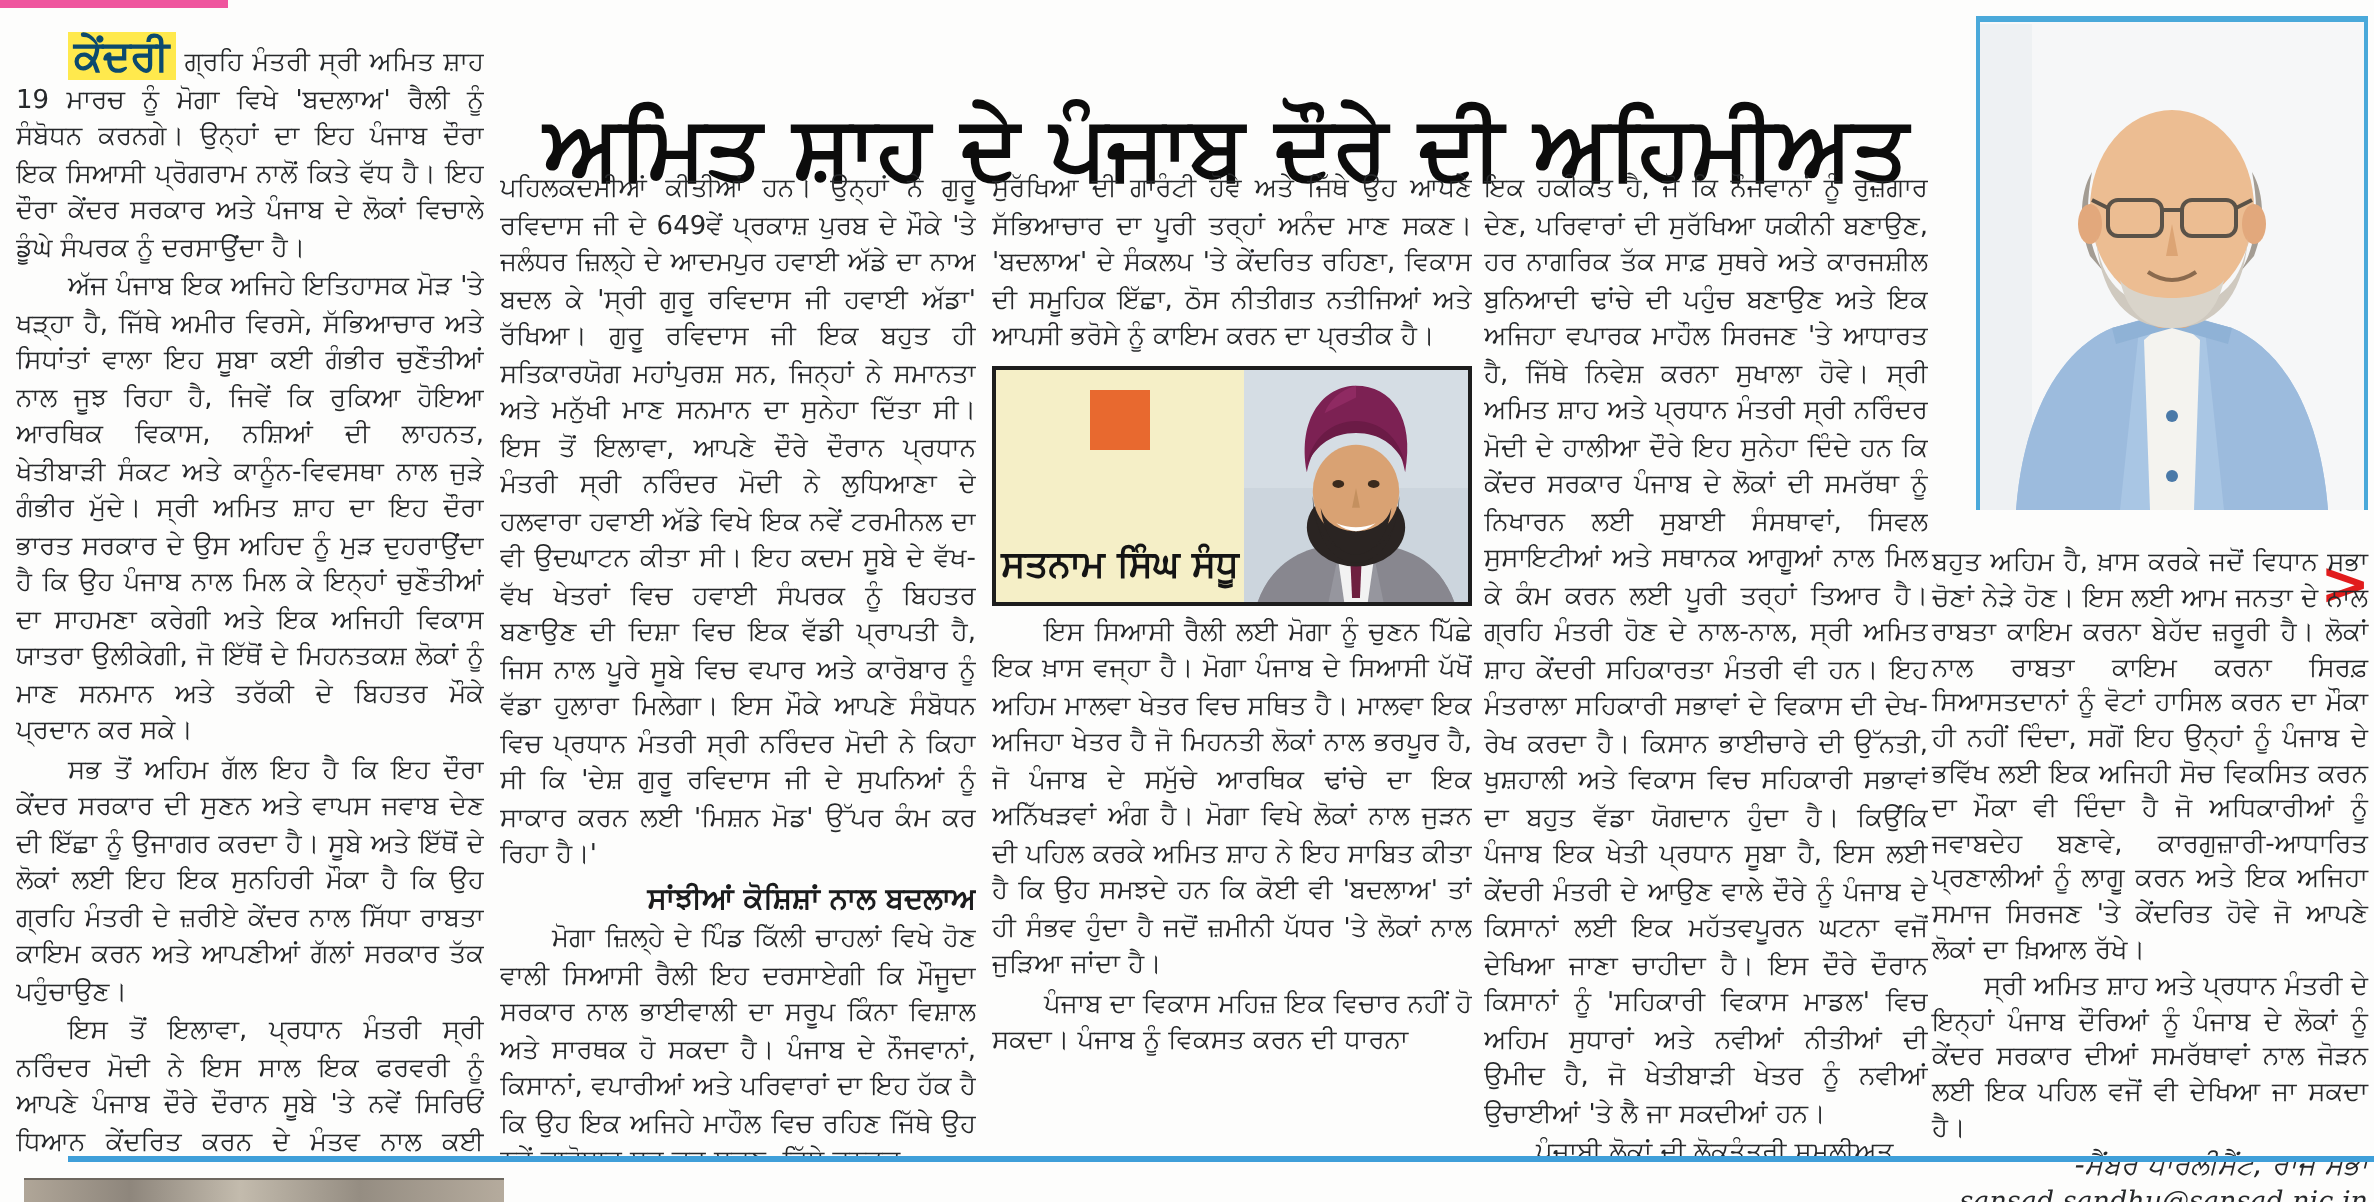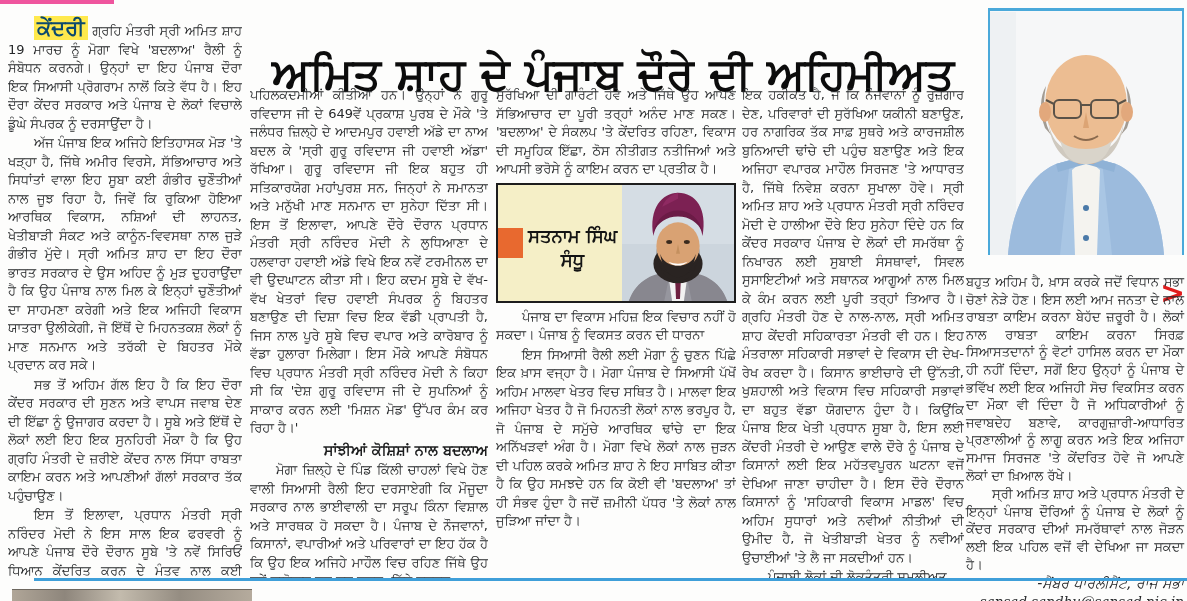--- a/index.html
+++ b/index.html
@@ -40,22 +40,23 @@
     font-weight:bold;text-align:right;text-indent:0 !important;
     font-size:14.5px;margin:3px 0 2px 0 !important;color:#1b1c1d;
   }
 
   
   .author-box{
     display:flex;height:120px;margin:4px 0 5px 0;
     border:2px solid #1d1d1d;background:#f5efc7;box-sizing:border-box;
   }
   .author-left{
-    flex:1;display:flex;flex-direction:row;align-items:center;justify-content:flex-start;
+    flex:1;display:flex;flex-direction:column;align-items:center;justify-content:flex-start;
     padding-top:10px;
+    gap:36px;
   }
   .author-square{width:30px;height:30px;background:#e8692f;margin-bottom:10px;}
   .author-name{
     font-weight:bold;font-size:18px;line-height:24px;text-align:center;color:#141414;
     text-indent:0;
   }
   .author-photo{width:112px;height:100%;flex:none;}
   .author-photo svg{display:block;width:100%;height:100%;}
 
   
@@ -179,22 +180,22 @@
           <ellipse cx="67" cy="58" rx="3" ry="2" fill="#3a2a1d"></ellipse>
 
           <path d="M58,60 L56,70 L60,70 Z" fill="#c4905f"></path>
 
           <path d="M33,52 C28,24 42,8 58,8 C76,8 88,24 83,52 C80,36 72,28 58,28 C44,28 36,38 33,52 Z" fill="#7c2153"></path>
           <path d="M58,8 C50,10 44,16 42,22 L58,14 Z" fill="#8f2a62"></path>
           <path d="M33,48 C36,34 46,26 58,26 C70,26 80,34 83,48 C78,38 70,32 58,32 C46,32 38,38 33,48 Z" fill="#6b1b46"></path>
         </svg>
       </div>
     </div>
+    <p>ਇਸ ਸਿਆਸੀ ਰੈਲੀ ਲਈ ਮੋਗਾ ਨੂੰ ਚੁਣਨ ਪਿੱਛੇ ਇਕ ਖ਼ਾਸ ਵਜ੍ਹਾ ਹੈ। ਮੋਗਾ ਪੰਜਾਬ ਦੇ ਸਿਆਸੀ ਪੱਖੋਂ ਅਹਿਮ ਮਾਲਵਾ ਖੇਤਰ ਵਿਚ ਸਥਿਤ ਹੈ। ਮਾਲਵਾ ਇਕ ਅਜਿਹਾ ਖੇਤਰ ਹੈ ਜੋ ਮਿਹਨਤੀ ਲੋਕਾਂ ਨਾਲ ਭਰਪੂਰ ਹੈ, ਜੋ ਪੰਜਾਬ ਦੇ ਸਮੁੱਚੇ ਆਰਥਿਕ ਢਾਂਚੇ ਦਾ ਇਕ ਅਨਿੱਖੜਵਾਂ ਅੰਗ ਹੈ। ਮੋਗਾ ਵਿਖੇ ਲੋਕਾਂ ਨਾਲ ਜੁੜਨ ਦੀ ਪਹਿਲ ਕਰਕੇ ਅਮਿਤ ਸ਼ਾਹ ਨੇ ਇਹ ਸਾਬਿਤ ਕੀਤਾ ਹੈ ਕਿ ਉਹ ਸਮਝਦੇ ਹਨ ਕਿ ਕੋਈ ਵੀ 'ਬਦਲਾਅ' ਤਾਂ ਹੀ ਸੰਭਵ ਹੁੰਦਾ ਹੈ ਜਦੋਂ ਜ਼ਮੀਨੀ ਪੱਧਰ 'ਤੇ ਲੋਕਾਂ ਨਾਲ ਜੁੜਿਆ ਜਾਂਦਾ ਹੈ।</p>
     <p>ਪੰਜਾਬ ਦਾ ਵਿਕਾਸ ਮਹਿਜ਼ ਇਕ ਵਿਚਾਰ ਨਹੀਂ ਹੋ ਸਕਦਾ। ਪੰਜਾਬ ਨੂੰ ਵਿਕਸਤ ਕਰਨ ਦੀ ਧਾਰਨਾ</p>
-    <p>ਇਸ ਸਿਆਸੀ ਰੈਲੀ ਲਈ ਮੋਗਾ ਨੂੰ ਚੁਣਨ ਪਿੱਛੇ ਇਕ ਖ਼ਾਸ ਵਜ੍ਹਾ ਹੈ। ਮੋਗਾ ਪੰਜਾਬ ਦੇ ਸਿਆਸੀ ਪੱਖੋਂ ਅਹਿਮ ਮਾਲਵਾ ਖੇਤਰ ਵਿਚ ਸਥਿਤ ਹੈ। ਮਾਲਵਾ ਇਕ ਅਜਿਹਾ ਖੇਤਰ ਹੈ ਜੋ ਮਿਹਨਤੀ ਲੋਕਾਂ ਨਾਲ ਭਰਪੂਰ ਹੈ, ਜੋ ਪੰਜਾਬ ਦੇ ਸਮੁੱਚੇ ਆਰਥਿਕ ਢਾਂਚੇ ਦਾ ਇਕ ਅਨਿੱਖੜਵਾਂ ਅੰਗ ਹੈ। ਮੋਗਾ ਵਿਖੇ ਲੋਕਾਂ ਨਾਲ ਜੁੜਨ ਦੀ ਪਹਿਲ ਕਰਕੇ ਅਮਿਤ ਸ਼ਾਹ ਨੇ ਇਹ ਸਾਬਿਤ ਕੀਤਾ ਹੈ ਕਿ ਉਹ ਸਮਝਦੇ ਹਨ ਕਿ ਕੋਈ ਵੀ 'ਬਦਲਾਅ' ਤਾਂ ਹੀ ਸੰਭਵ ਹੁੰਦਾ ਹੈ ਜਦੋਂ ਜ਼ਮੀਨੀ ਪੱਧਰ 'ਤੇ ਲੋਕਾਂ ਨਾਲ ਜੁੜਿਆ ਜਾਂਦਾ ਹੈ।</p>
   </div>
 
   <div class="col" id="col4">
     <p class="cont">ਇਕ ਹਕੀਕਤ ਹੈ, ਜੋ ਕਿ ਨੌਜਵਾਨਾਂ ਨੂੰ ਰੁਜ਼ਗਾਰ ਦੇਣ, ਪਰਿਵਾਰਾਂ ਦੀ ਸੁਰੱਖਿਆ ਯਕੀਨੀ ਬਣਾਉਣ, ਹਰ ਨਾਗਰਿਕ ਤੱਕ ਸਾਫ਼ ਸੁਥਰੇ ਅਤੇ ਕਾਰਜਸ਼ੀਲ ਬੁਨਿਆਦੀ ਢਾਂਚੇ ਦੀ ਪਹੁੰਚ ਬਣਾਉਣ ਅਤੇ ਇਕ ਅਜਿਹਾ ਵਪਾਰਕ ਮਾਹੌਲ ਸਿਰਜਣ 'ਤੇ ਆਧਾਰਤ ਹੈ, ਜਿੱਥੇ ਨਿਵੇਸ਼ ਕਰਨਾ ਸੁਖਾਲਾ ਹੋਵੇ। ਸ੍ਰੀ ਅਮਿਤ ਸ਼ਾਹ ਅਤੇ ਪ੍ਰਧਾਨ ਮੰਤਰੀ ਸ੍ਰੀ ਨਰਿੰਦਰ ਮੋਦੀ ਦੇ ਹਾਲੀਆ ਦੌਰੇ ਇਹ ਸੁਨੇਹਾ ਦਿੰਦੇ ਹਨ ਕਿ ਕੇਂਦਰ ਸਰਕਾਰ ਪੰਜਾਬ ਦੇ ਲੋਕਾਂ ਦੀ ਸਮਰੱਥਾ ਨੂੰ ਨਿਖਾਰਨ ਲਈ ਸੁਬਾਈ ਸੰਸਥਾਵਾਂ, ਸਿਵਲ ਸੁਸਾਇਟੀਆਂ ਅਤੇ ਸਥਾਨਕ ਆਗੂਆਂ ਨਾਲ ਮਿਲ ਕੇ ਕੰਮ ਕਰਨ ਲਈ ਪੂਰੀ ਤਰ੍ਹਾਂ ਤਿਆਰ ਹੈ। ਗ੍ਰਹਿ ਮੰਤਰੀ ਹੋਣ ਦੇ ਨਾਲ-ਨਾਲ, ਸ੍ਰੀ ਅਮਿਤ ਸ਼ਾਹ ਕੇਂਦਰੀ ਸਹਿਕਾਰਤਾ ਮੰਤਰੀ ਵੀ ਹਨ। ਇਹ ਮੰਤਰਾਲਾ ਸਹਿਕਾਰੀ ਸਭਾਵਾਂ ਦੇ ਵਿਕਾਸ ਦੀ ਦੇਖ-ਰੇਖ ਕਰਦਾ ਹੈ। ਕਿਸਾਨ ਭਾਈਚਾਰੇ ਦੀ ਉੱਨਤੀ, ਖੁਸ਼ਹਾਲੀ ਅਤੇ ਵਿਕਾਸ ਵਿਚ ਸਹਿਕਾਰੀ ਸਭਾਵਾਂ ਦਾ ਬਹੁਤ ਵੱਡਾ ਯੋਗਦਾਨ ਹੁੰਦਾ ਹੈ। ਕਿਉਂਕਿ ਪੰਜਾਬ ਇਕ ਖੇਤੀ ਪ੍ਰਧਾਨ ਸੂਬਾ ਹੈ, ਇਸ ਲਈ ਕੇਂਦਰੀ ਮੰਤਰੀ ਦੇ ਆਉਣ ਵਾਲੇ ਦੌਰੇ ਨੂੰ ਪੰਜਾਬ ਦੇ ਕਿਸਾਨਾਂ ਲਈ ਇਕ ਮਹੱਤਵਪੂਰਨ ਘਟਨਾ ਵਜੋਂ ਦੇਖਿਆ ਜਾਣਾ ਚਾਹੀਦਾ ਹੈ। ਇਸ ਦੌਰੇ ਦੌਰਾਨ ਕਿਸਾਨਾਂ ਨੂੰ 'ਸਹਿਕਾਰੀ ਵਿਕਾਸ ਮਾਡਲ' ਵਿਚ ਅਹਿਮ ਸੁਧਾਰਾਂ ਅਤੇ ਨਵੀਆਂ ਨੀਤੀਆਂ ਦੀ ਉਮੀਦ ਹੈ, ਜੋ ਖੇਤੀਬਾੜੀ ਖੇਤਰ ਨੂੰ ਨਵੀਆਂ ਉਚਾਈਆਂ 'ਤੇ ਲੈ ਜਾ ਸਕਦੀਆਂ ਹਨ।</p>
     <p>ਪੰਜਾਬੀ ਲੋਕਾਂ ਦੀ ਲੋਕਤੰਤਰੀ ਸ਼ਮੂਲੀਅਤ</p>
   </div>
 
   <div class="col" id="col5">
     <p class="cont">ਬਹੁਤ ਅਹਿਮ ਹੈ, ਖ਼ਾਸ ਕਰਕੇ ਜਦੋਂ ਵਿਧਾਨ ਸਭਾ ਚੋਣਾਂ ਨੇੜੇ ਹੋਣ। ਇਸ ਲਈ ਆਮ ਜਨਤਾ ਦੇ ਨਾਲ ਰਾਬਤਾ ਕਾਇਮ ਕਰਨਾ ਬੇਹੱਦ ਜ਼ਰੂਰੀ ਹੈ। ਲੋਕਾਂ ਨਾਲ ਰਾਬਤਾ ਕਾਇਮ ਕਰਨਾ ਸਿਰਫ਼ ਸਿਆਸਤਦਾਨਾਂ ਨੂੰ ਵੋਟਾਂ ਹਾਸਿਲ ਕਰਨ ਦਾ ਮੌਕਾ ਹੀ ਨਹੀਂ ਦਿੰਦਾ, ਸਗੋਂ ਇਹ ਉਨ੍ਹਾਂ ਨੂੰ ਪੰਜਾਬ ਦੇ ਭਵਿੱਖ ਲਈ ਇਕ ਅਜਿਹੀ ਸੋਚ ਵਿਕਸਿਤ ਕਰਨ ਦਾ ਮੌਕਾ ਵੀ ਦਿੰਦਾ ਹੈ ਜੋ ਅਧਿਕਾਰੀਆਂ ਨੂੰ ਜਵਾਬਦੇਹ ਬਣਾਵੇ, ਕਾਰਗੁਜ਼ਾਰੀ-ਆਧਾਰਿਤ ਪ੍ਰਣਾਲੀਆਂ ਨੂੰ ਲਾਗੂ ਕਰਨ ਅਤੇ ਇਕ ਅਜਿਹਾ ਸਮਾਜ ਸਿਰਜਣ 'ਤੇ ਕੇਂਦਰਿਤ ਹੋਵੇ ਜੋ ਆਪਣੇ ਲੋਕਾਂ ਦਾ ਖ਼ਿਆਲ ਰੱਖੇ।</p>
     <p>ਸ੍ਰੀ ਅਮਿਤ ਸ਼ਾਹ ਅਤੇ ਪ੍ਰਧਾਨ ਮੰਤਰੀ ਦੇ ਇਨ੍ਹਾਂ ਪੰਜਾਬ ਦੌਰਿਆਂ ਨੂੰ ਪੰਜਾਬ ਦੇ ਲੋਕਾਂ ਨੂੰ ਕੇਂਦਰ ਸਰਕਾਰ ਦੀਆਂ ਸਮਰੱਥਾਵਾਂ ਨਾਲ ਜੋੜਨ ਲਈ ਇਕ ਪਹਿਲ ਵਜੋਂ ਵੀ ਦੇਖਿਆ ਜਾ ਸਕਦਾ ਹੈ।</p>

